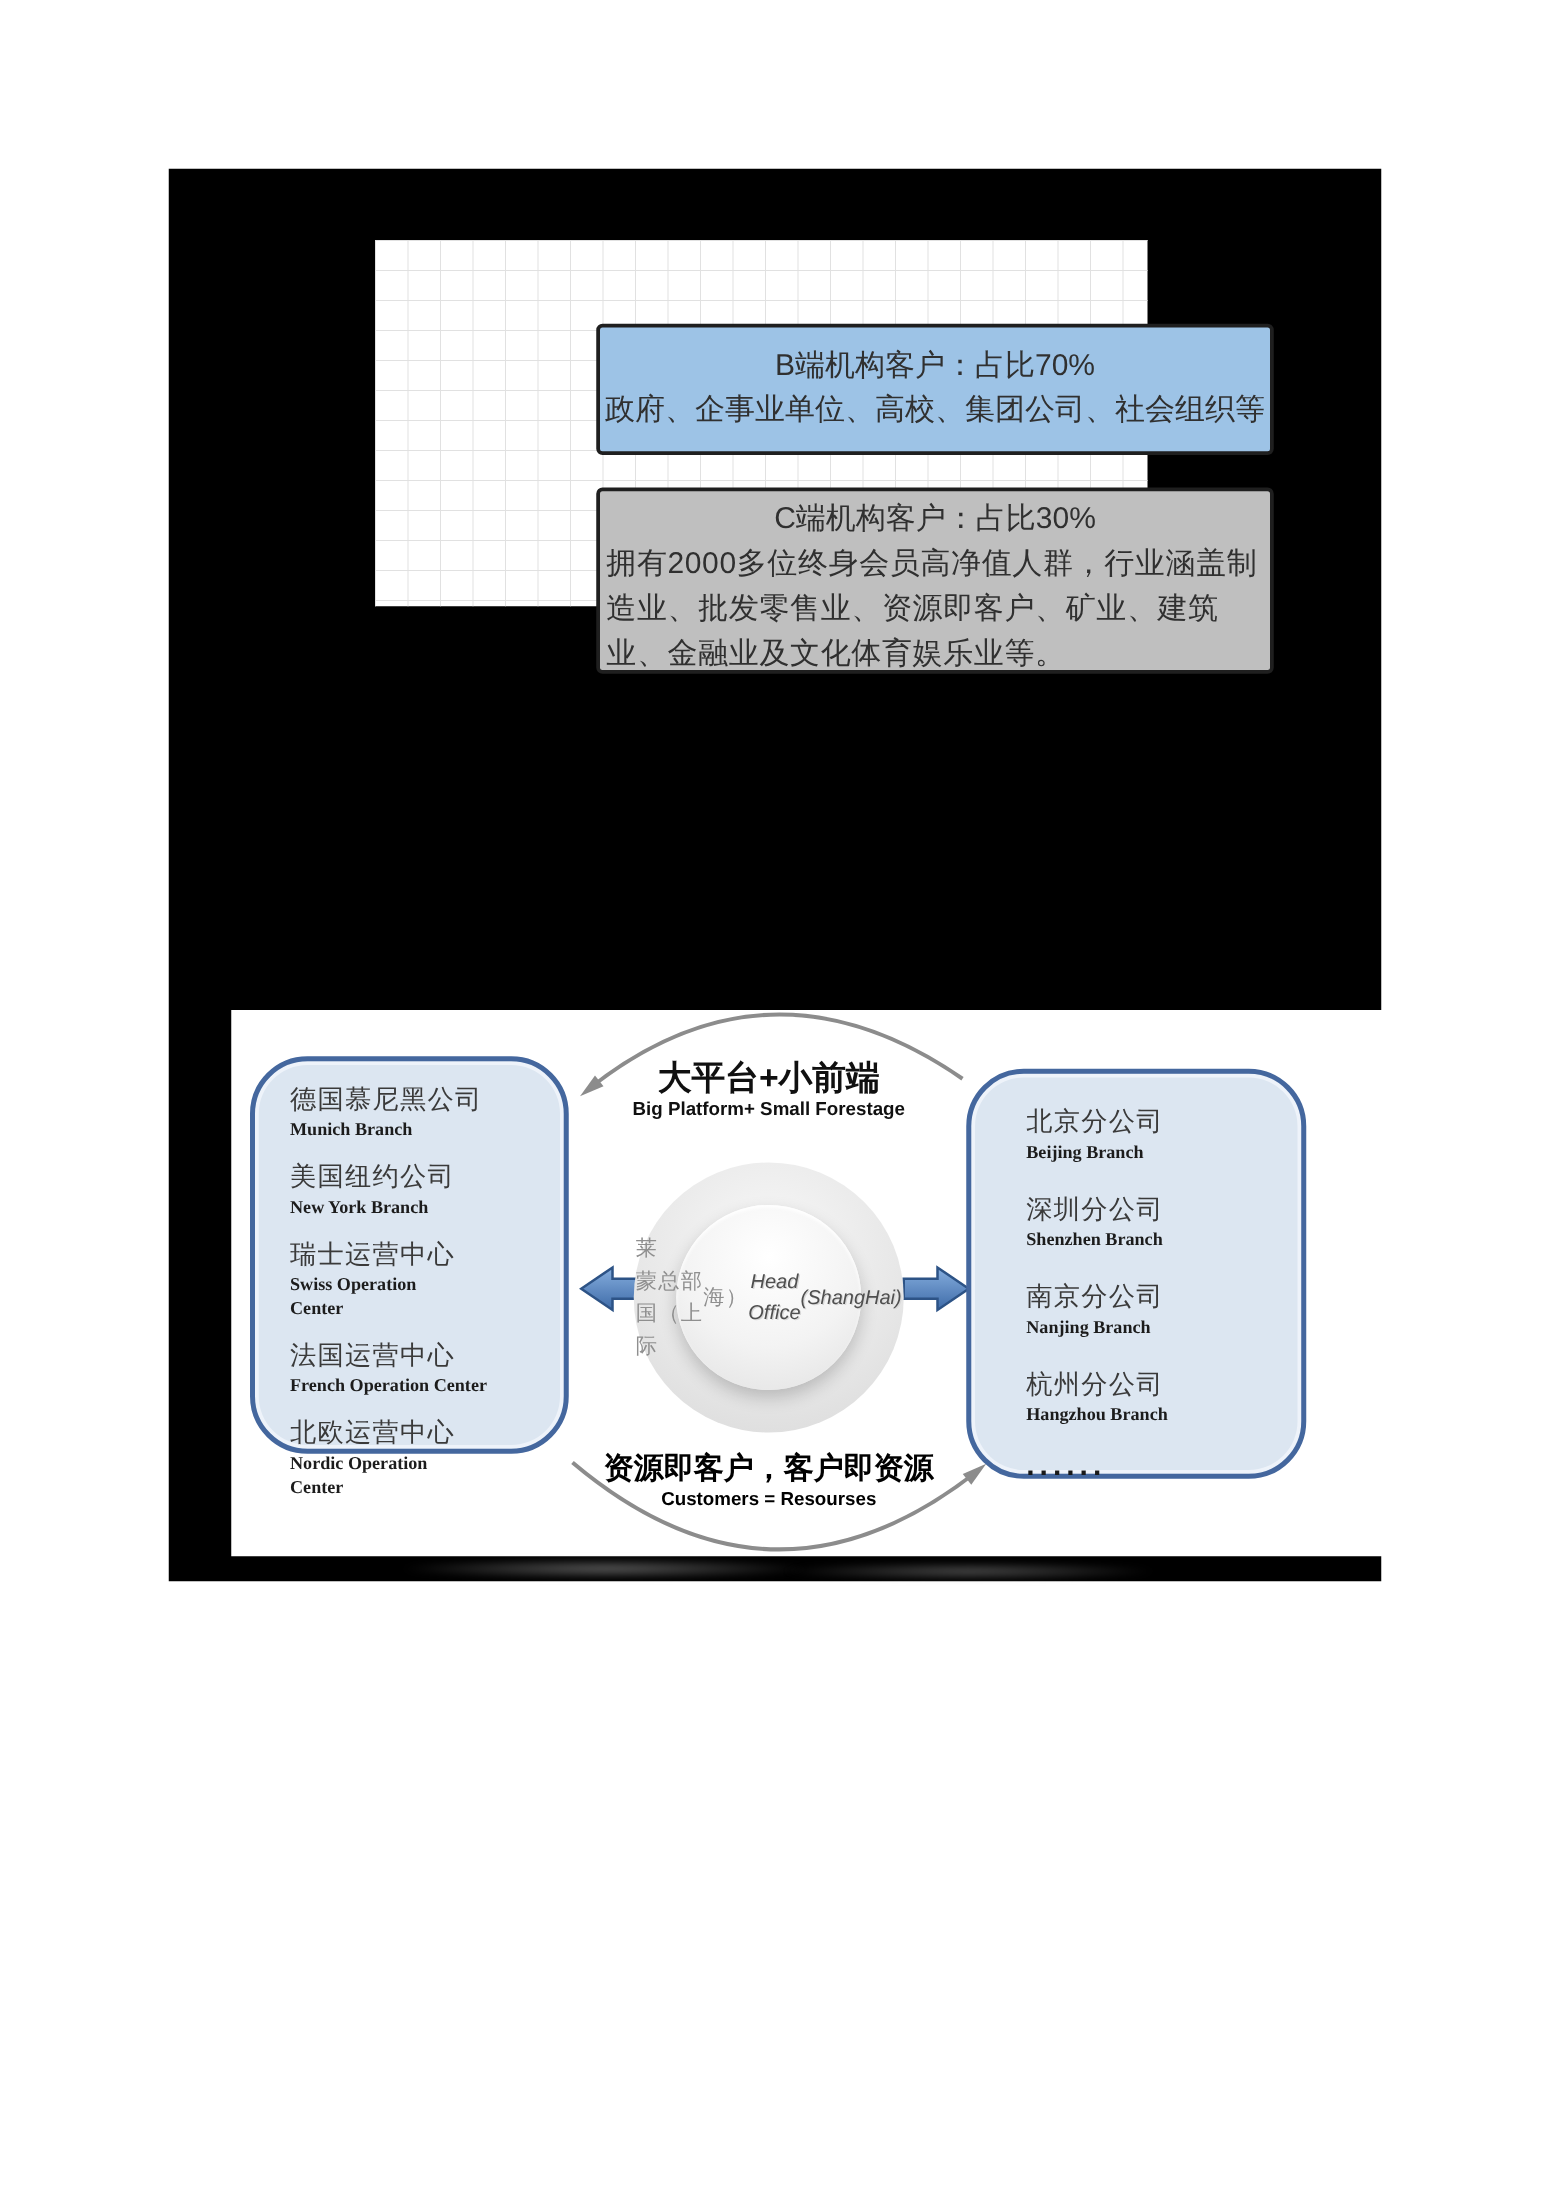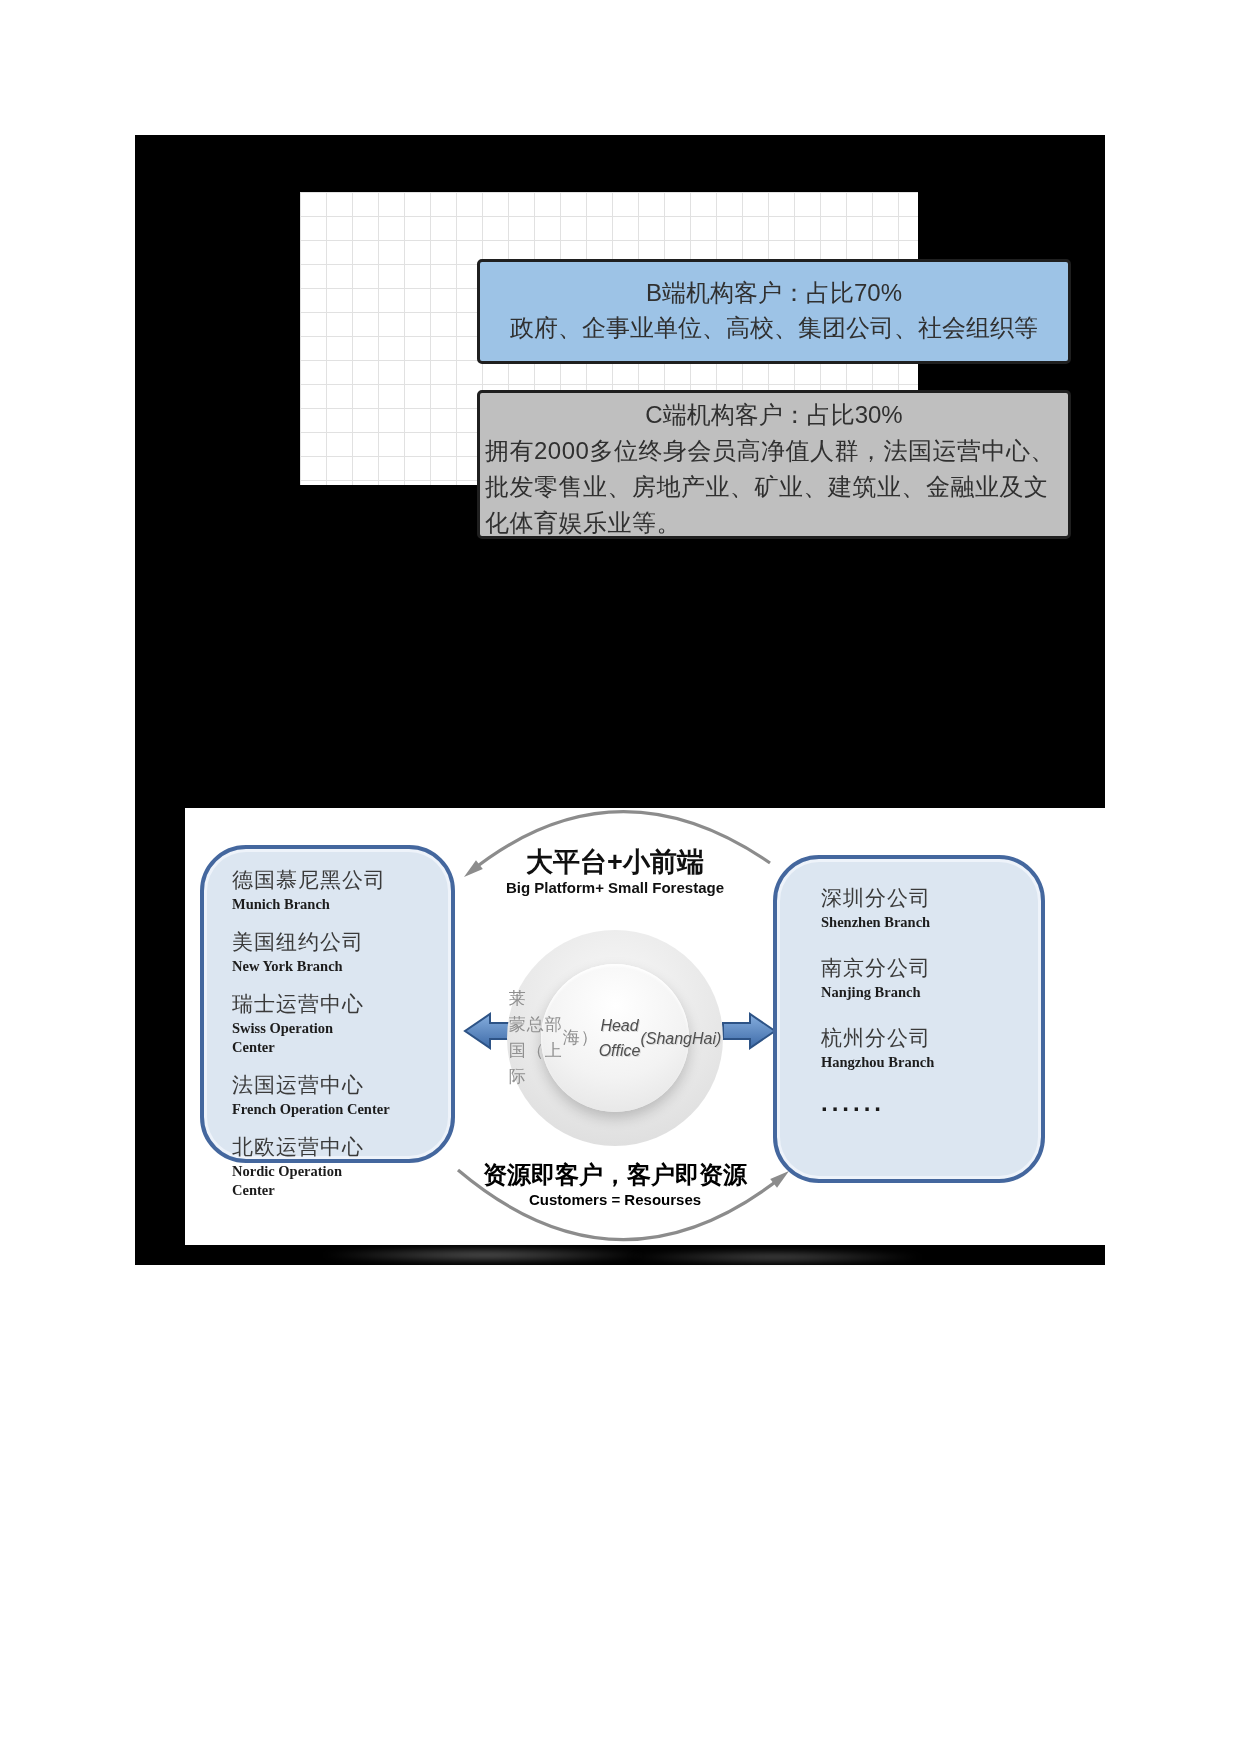--- a/index.html
+++ b/index.html
@@ -16,21 +16,21 @@
   
   .grid-band {
     position: absolute; left: 165px; top: 57px; width: 618px; height: 293px;
     background-color: #ffffff;
     background-image:
       linear-gradient(#e1e1e1 1px, transparent 1px),
       linear-gradient(90deg, #e1e1e1 1px, transparent 1px);
     background-size: 26px 24px;
   }
   .info-box {
-    position: absolute; left: 177px; width: 594px;
+    position: absolute; left: 177px; width: 542px;
     border: 3px solid #1f1f1f; border-radius: 5px;
     text-align: center; color: #303030;
   }
   .box-b {
     top: 67px; height: 105px;
     background: #9dc3e6; padding-top: 13px;
     font-size: 24px; line-height: 35px;
   }
   .box-c {
     top: 198px; height: 149px;
@@ -112,21 +112,21 @@
 <div class="page">
   <div class="canvas">
 
     <div class="grid-band">
       <div class="info-box box-b">
         <div>B端机构客户：占比70%</div>
         <div>政府、企事业单位、高校、集团公司、社会组织等</div>
       </div>
       <div class="info-box box-c">
         <div>C端机构客户：占比30%</div>
-        <div class="body">拥有2000多位终身会员高净值人群，法国运营中心、批发零售业、房地产业、矿业、建筑业、金融业及文化体育娱乐业等。</div>
+        <div class="body">拥有2000多位终身会员高净值人群，行业涵盖制造业、批发零售业、资源即客户、矿业、建筑业、金融业及文化体育娱乐业等。</div>
       </div>
     </div>
 
     <div class="panel">
 
       <svg class="arcs" viewBox="0 0 880 437">
         <defs>
           <linearGradient id="arrGrad" x1="0" y1="0" x2="0" y2="1">
             <stop offset="0" stop-color="#86aede"></stop>
             <stop offset="1" stop-color="#3e6ba8"></stop>
@@ -178,20 +178,24 @@
         </div>
         <div class="item">
           <div class="zh-item">北欧运营中心</div>
           <div class="en-item">Nordic Operation
 Center</div>
         </div>
       </div>
 
       <div class="branch-box right-box">
         <div class="item">
+          <div class="zh-item">北京分公司</div>
+          <div class="en-item">Beijing Branch</div>
+        </div>
+        <div class="item">
           <div class="zh-item">深圳分公司</div>
           <div class="en-item">Shenzhen Branch</div>
         </div>
         <div class="item">
           <div class="zh-item">南京分公司</div>
           <div class="en-item">Nanjing Branch</div>
         </div>
         <div class="item">
           <div class="zh-item">杭州分公司</div>
           <div class="en-item">Hangzhou Branch</div>

